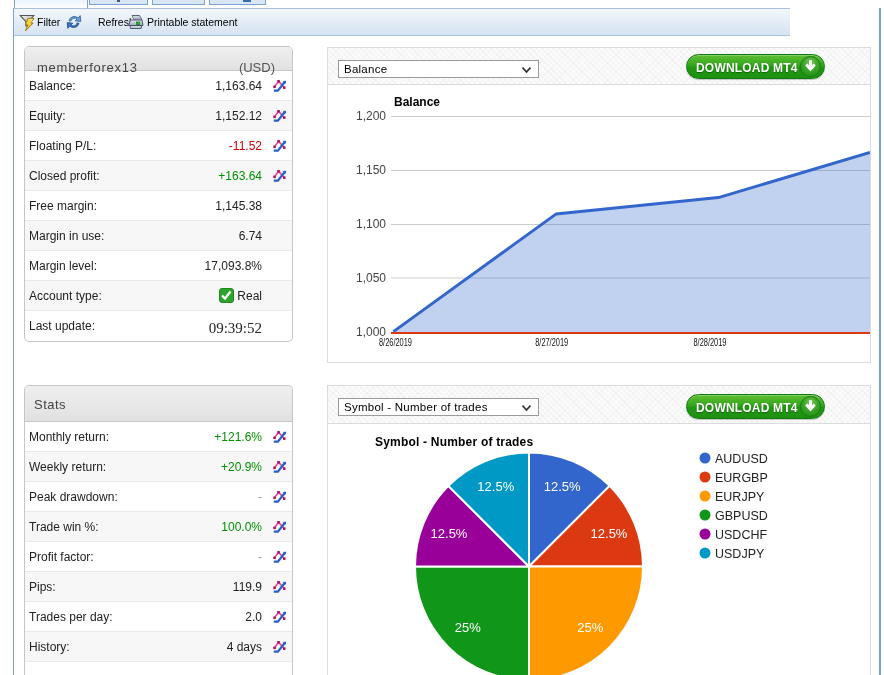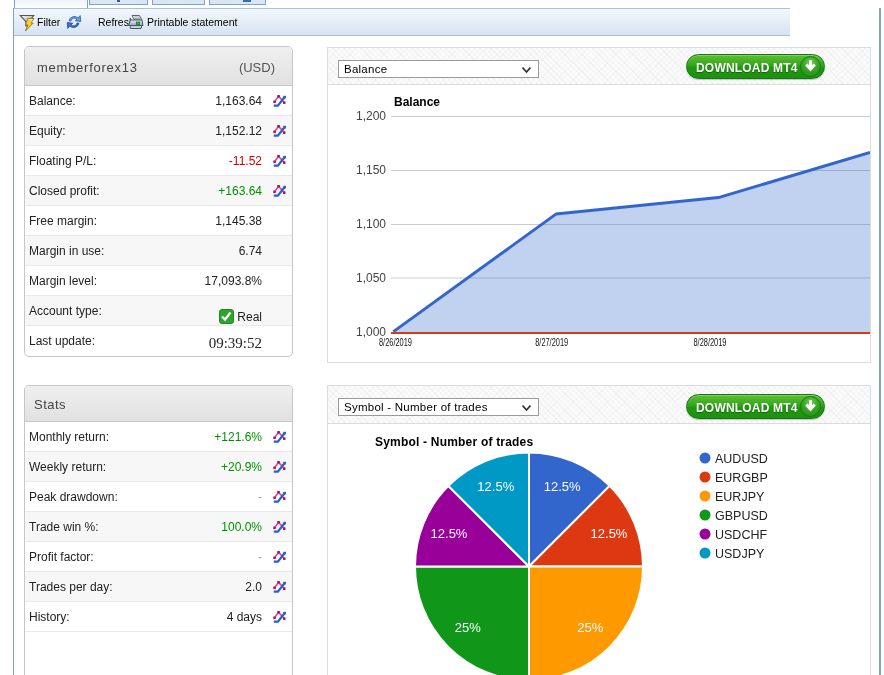--- a/index.html
+++ b/index.html
@@ -89,21 +89,21 @@
       <line x1="7" y1="3" x2="13" y2="3" stroke="#8a94a8" stroke-width="0.8"></line>
       <line x1="7.6" y1="4.5" x2="13.6" y2="4.5" stroke="#8a94a8" stroke-width="0.8"></line>
       <polygon points="3.5,6 15,6 16,11.5 1.5,11.5" fill="url(#pg)" stroke="#4a5468" stroke-width="1"></polygon>
       <polygon points="3,11.5 14.8,11.5 14,14.5 3.5,14.5" fill="#c8d0de" stroke="#4a5468" stroke-width="1"></polygon>
       <rect x="9.5" y="8" width="3.2" height="2.6" fill="#22c226" stroke="#0e7a12" stroke-width="0.7"></rect>
     </svg></div>
     <div class="tbitem" style="left:133px;">Printable statement</div>
   </div>
 
   <div class="panel" style="top:38px;">
-    <div class="phead" style="height:39px;padding-left:36px;">
+    <div class="phead" style="height:24px;padding-left:36px;">
       <span style="position:absolute; left:12px; top:13px; letter-spacing:0.75px;">memberforex13</span>
       <span style="position:absolute; right:17px; top:13px; color:#555;">(USD)</span>
     </div>
     <div class="prow">
         <span class="lbl">Balance:</span>
         <span class="val">1,163.64</span>
         <span class="ic"><svg width="14" height="14" viewBox="0 0 14 14">
             <path d="M1.5,7.8 L5.6,2.2 L11.2,8.6" fill="none" stroke="#e8488e" stroke-width="1.6"></path>
             <rect x="0.3" y="6.6" width="2.5" height="2.5" fill="#a81060"></rect>
             <rect x="4.3" y="1.0" width="2.5" height="2.5" fill="#a81060"></rect>
@@ -155,21 +155,21 @@
     <div class="prow">
         <span class="lbl">Margin in use:</span>
         <span class="val">6.74</span>
       </div>
     <div class="prow">
         <span class="lbl">Margin level:</span>
         <span class="val">17,093.8%</span>
       </div>
     <div class="prow">
         <span class="lbl">Account type:</span>
-        <span class="val" style="top:13px;"><svg width="15" height="15" viewBox="0 0 15 15" style="vertical-align:-3px;">
+        <span class="val" style="top:7px;"><svg width="15" height="15" viewBox="0 0 15 15" style="vertical-align:-3px;">
             <rect x="0.5" y="0.5" width="14" height="14" rx="2.5" fill="#2da42d" stroke="#1e8a1e"></rect>
             <path d="M3,7.5 L6,10.5 L11.5,3.5" fill="none" stroke="#fff" stroke-width="2.2"></path>
           </svg> Real</span>
       </div>
     <div class="prow" style="border-bottom:none;">
         <span class="lbl">Last update:</span>
         <span class="val" style="font-size:15px; top:9px;font-family:Liberation Serif, serif;">09:39:52</span>
       </div>
   </div>
 
@@ -221,20 +221,32 @@
             <rect x="0.3" y="6.6" width="2.5" height="2.5" fill="#a81060"></rect>
             <rect x="4.3" y="1.0" width="2.5" height="2.5" fill="#a81060"></rect>
             <rect x="10.0" y="7.4" width="2.5" height="2.5" fill="#a81060"></rect>
             <path d="M0.8,11.7 L4.9,11.7 L11.7,3.0" fill="none" stroke="#2a5fc8" stroke-width="2.2"></path>
             <rect x="10.4" y="1.8" width="2.6" height="2.6" fill="#2a5fc8"></rect>
           </svg></span>
       </div>
     <div class="prow">
         <span class="lbl">Profit factor:</span>
         <span class="val grey">-</span>
+        <span class="ic"><svg width="14" height="14" viewBox="0 0 14 14">
+            <path d="M1.5,7.8 L5.6,2.2 L11.2,8.6" fill="none" stroke="#e8488e" stroke-width="1.6"></path>
+            <rect x="0.3" y="6.6" width="2.5" height="2.5" fill="#a81060"></rect>
+            <rect x="4.3" y="1.0" width="2.5" height="2.5" fill="#a81060"></rect>
+            <rect x="10.0" y="7.4" width="2.5" height="2.5" fill="#a81060"></rect>
+            <path d="M0.8,11.7 L4.9,11.7 L11.7,3.0" fill="none" stroke="#2a5fc8" stroke-width="2.2"></path>
+            <rect x="10.4" y="1.8" width="2.6" height="2.6" fill="#2a5fc8"></rect>
+          </svg></span>
+      </div>
+    <div class="prow">
+        <span class="lbl">Pips:</span>
+        <span class="val">119.9</span>
         <span class="ic"><svg width="14" height="14" viewBox="0 0 14 14">
             <path d="M1.5,7.8 L5.6,2.2 L11.2,8.6" fill="none" stroke="#e8488e" stroke-width="1.6"></path>
             <rect x="0.3" y="6.6" width="2.5" height="2.5" fill="#a81060"></rect>
             <rect x="4.3" y="1.0" width="2.5" height="2.5" fill="#a81060"></rect>
             <rect x="10.0" y="7.4" width="2.5" height="2.5" fill="#a81060"></rect>
             <path d="M0.8,11.7 L4.9,11.7 L11.7,3.0" fill="none" stroke="#2a5fc8" stroke-width="2.2"></path>
             <rect x="10.4" y="1.8" width="2.6" height="2.6" fill="#2a5fc8"></rect>
           </svg></span>
       </div>
     <div class="prow">

